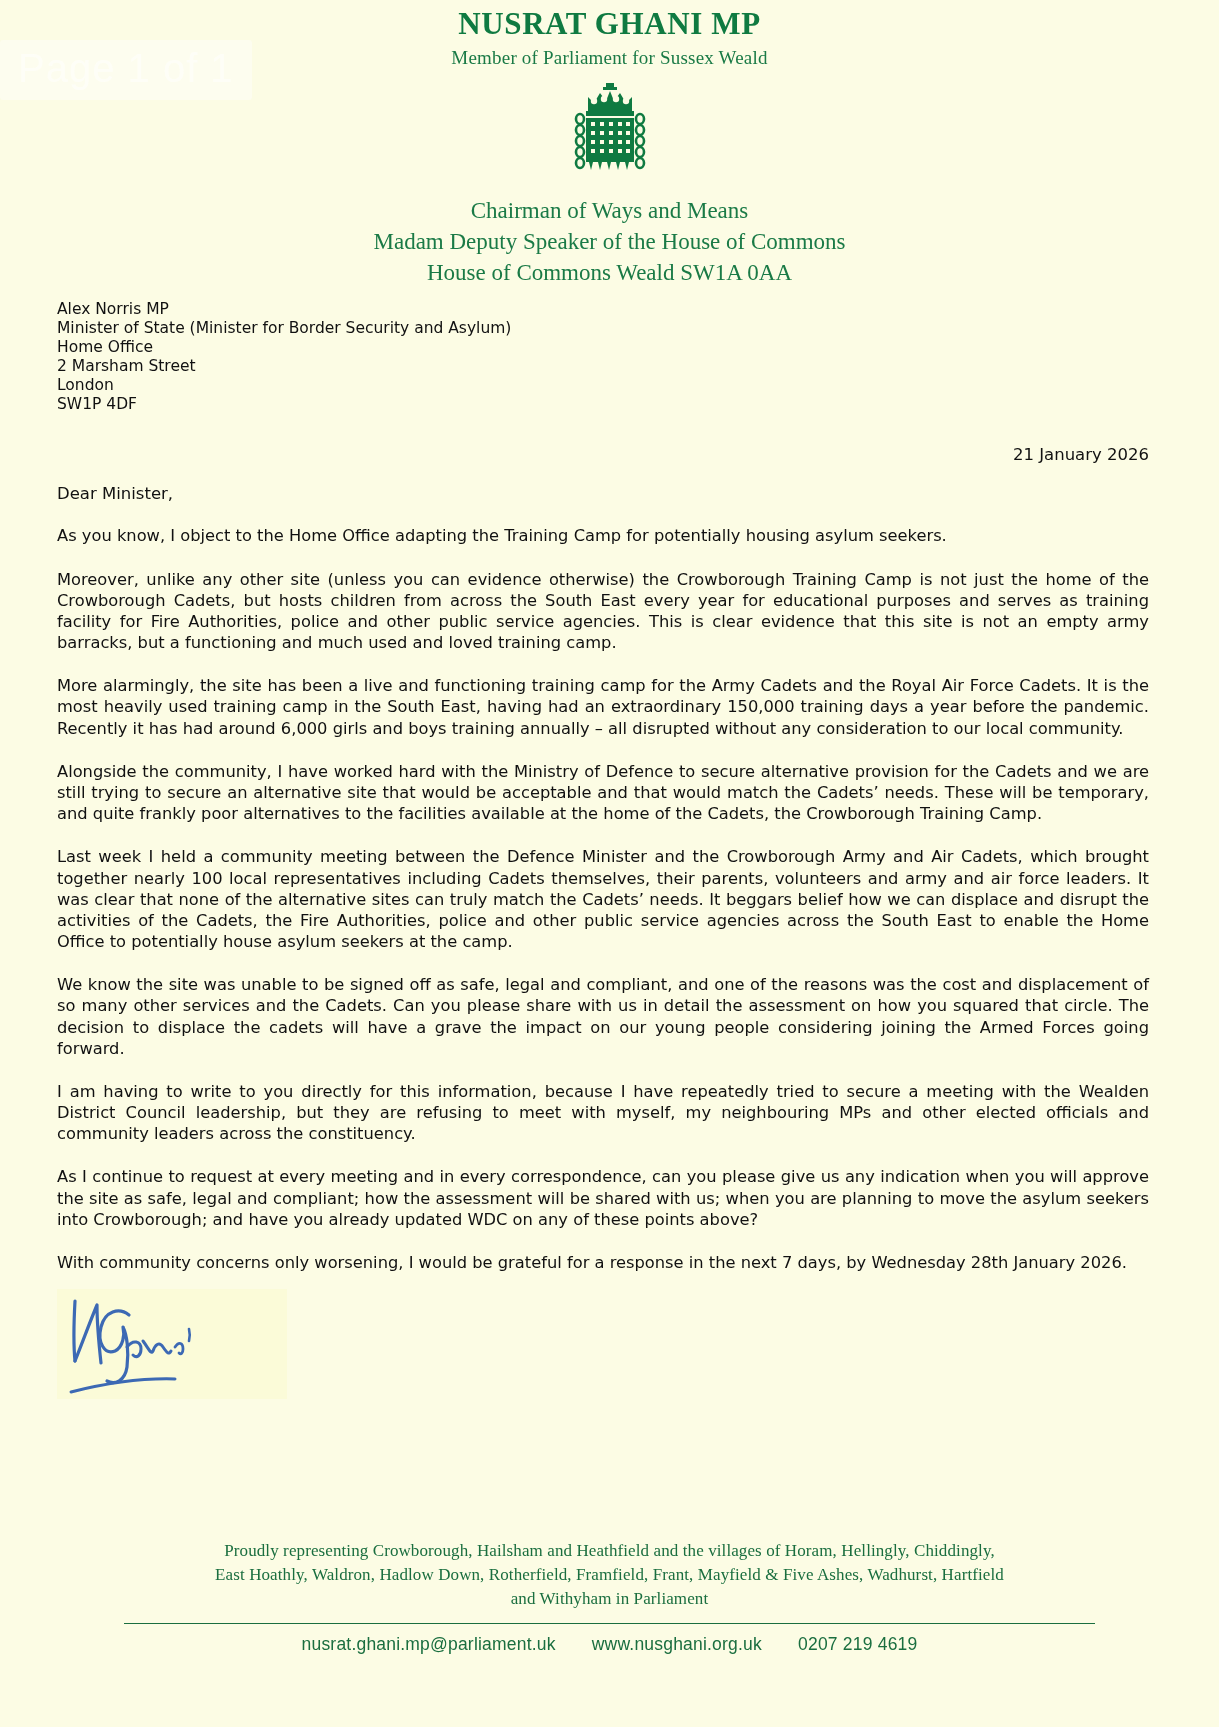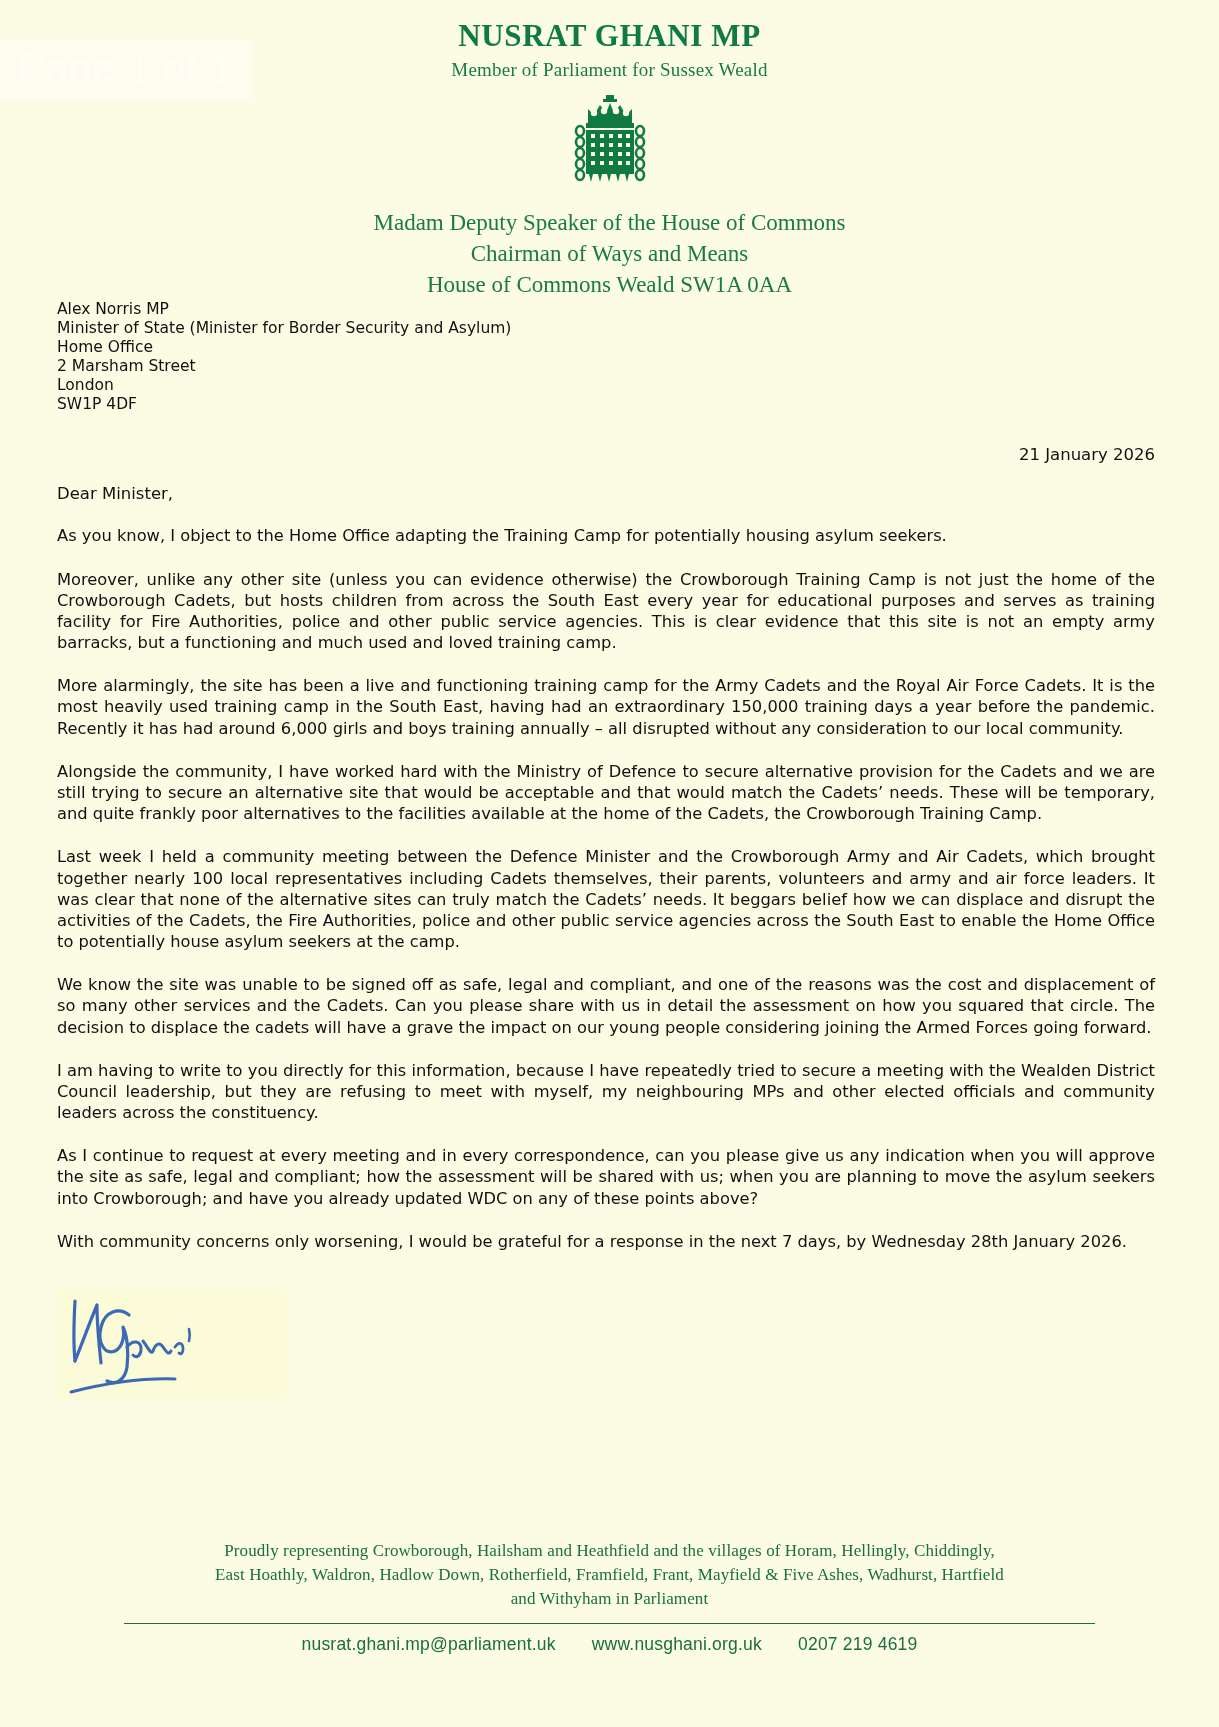--- a/index.html
+++ b/index.html
@@ -33,21 +33,21 @@
   }
   .watermark span {
     background: rgba(255,255,255,0.55);
     padding: 6px 18px 10px 18px;
     border-radius: 3px;
   }
 
   
   .letterhead {
     text-align: center;
-    padding-top: 20px;
+    padding-top: 8px;
     position: relative;
     z-index: 2;
   }
   .lh-name {
     font-family: "Liberation Serif", serif;
     font-weight: bold;
     font-size: 31px;
     color: #0f7a41;
     letter-spacing: 0.6px;
     line-height: 1.05;
@@ -71,21 +71,21 @@
     font-size: 23px;
     color: #1a7a46;
     line-height: 1.36;
     margin-top: 22px;
   }
 
   
   .body-wrap {
     position: absolute;
     left: 57px;
-    right: 64px;
+    right: 70px;
     top: 300px;
     z-index: 2;
   }
   .addr-block {
     font-size: 15.5px;
     color: #111111;
     line-height: 1.22;
     white-space: pre-line;
   }
   .date-line {
@@ -219,22 +219,22 @@
               <ellipse cx="82" cy="49" rx="4" ry="5"></ellipse>
             <ellipse cx="82" cy="60" rx="4" ry="5"></ellipse>
               <ellipse cx="82" cy="71" rx="4" ry="5"></ellipse>
             <ellipse cx="82" cy="82" rx="4" ry="5"></ellipse>
           </g>
         </g>
       </svg>
     </div>
 
     <div class="lh-office">
+      <div>Chairman of Ways and Means</div>
       <div>Madam Deputy Speaker of the House of Commons</div>
-      <div>Chairman of Ways and Means</div>
       <div>House of Commons Weald SW1A 0AA</div>
     </div>
   </div>
 
   <div class="body-wrap">
     <div class="addr-block">Alex Norris MP
 Minister of State (Minister for Border Security and Asylum)
 Home Office
 2 Marsham Street
 London

